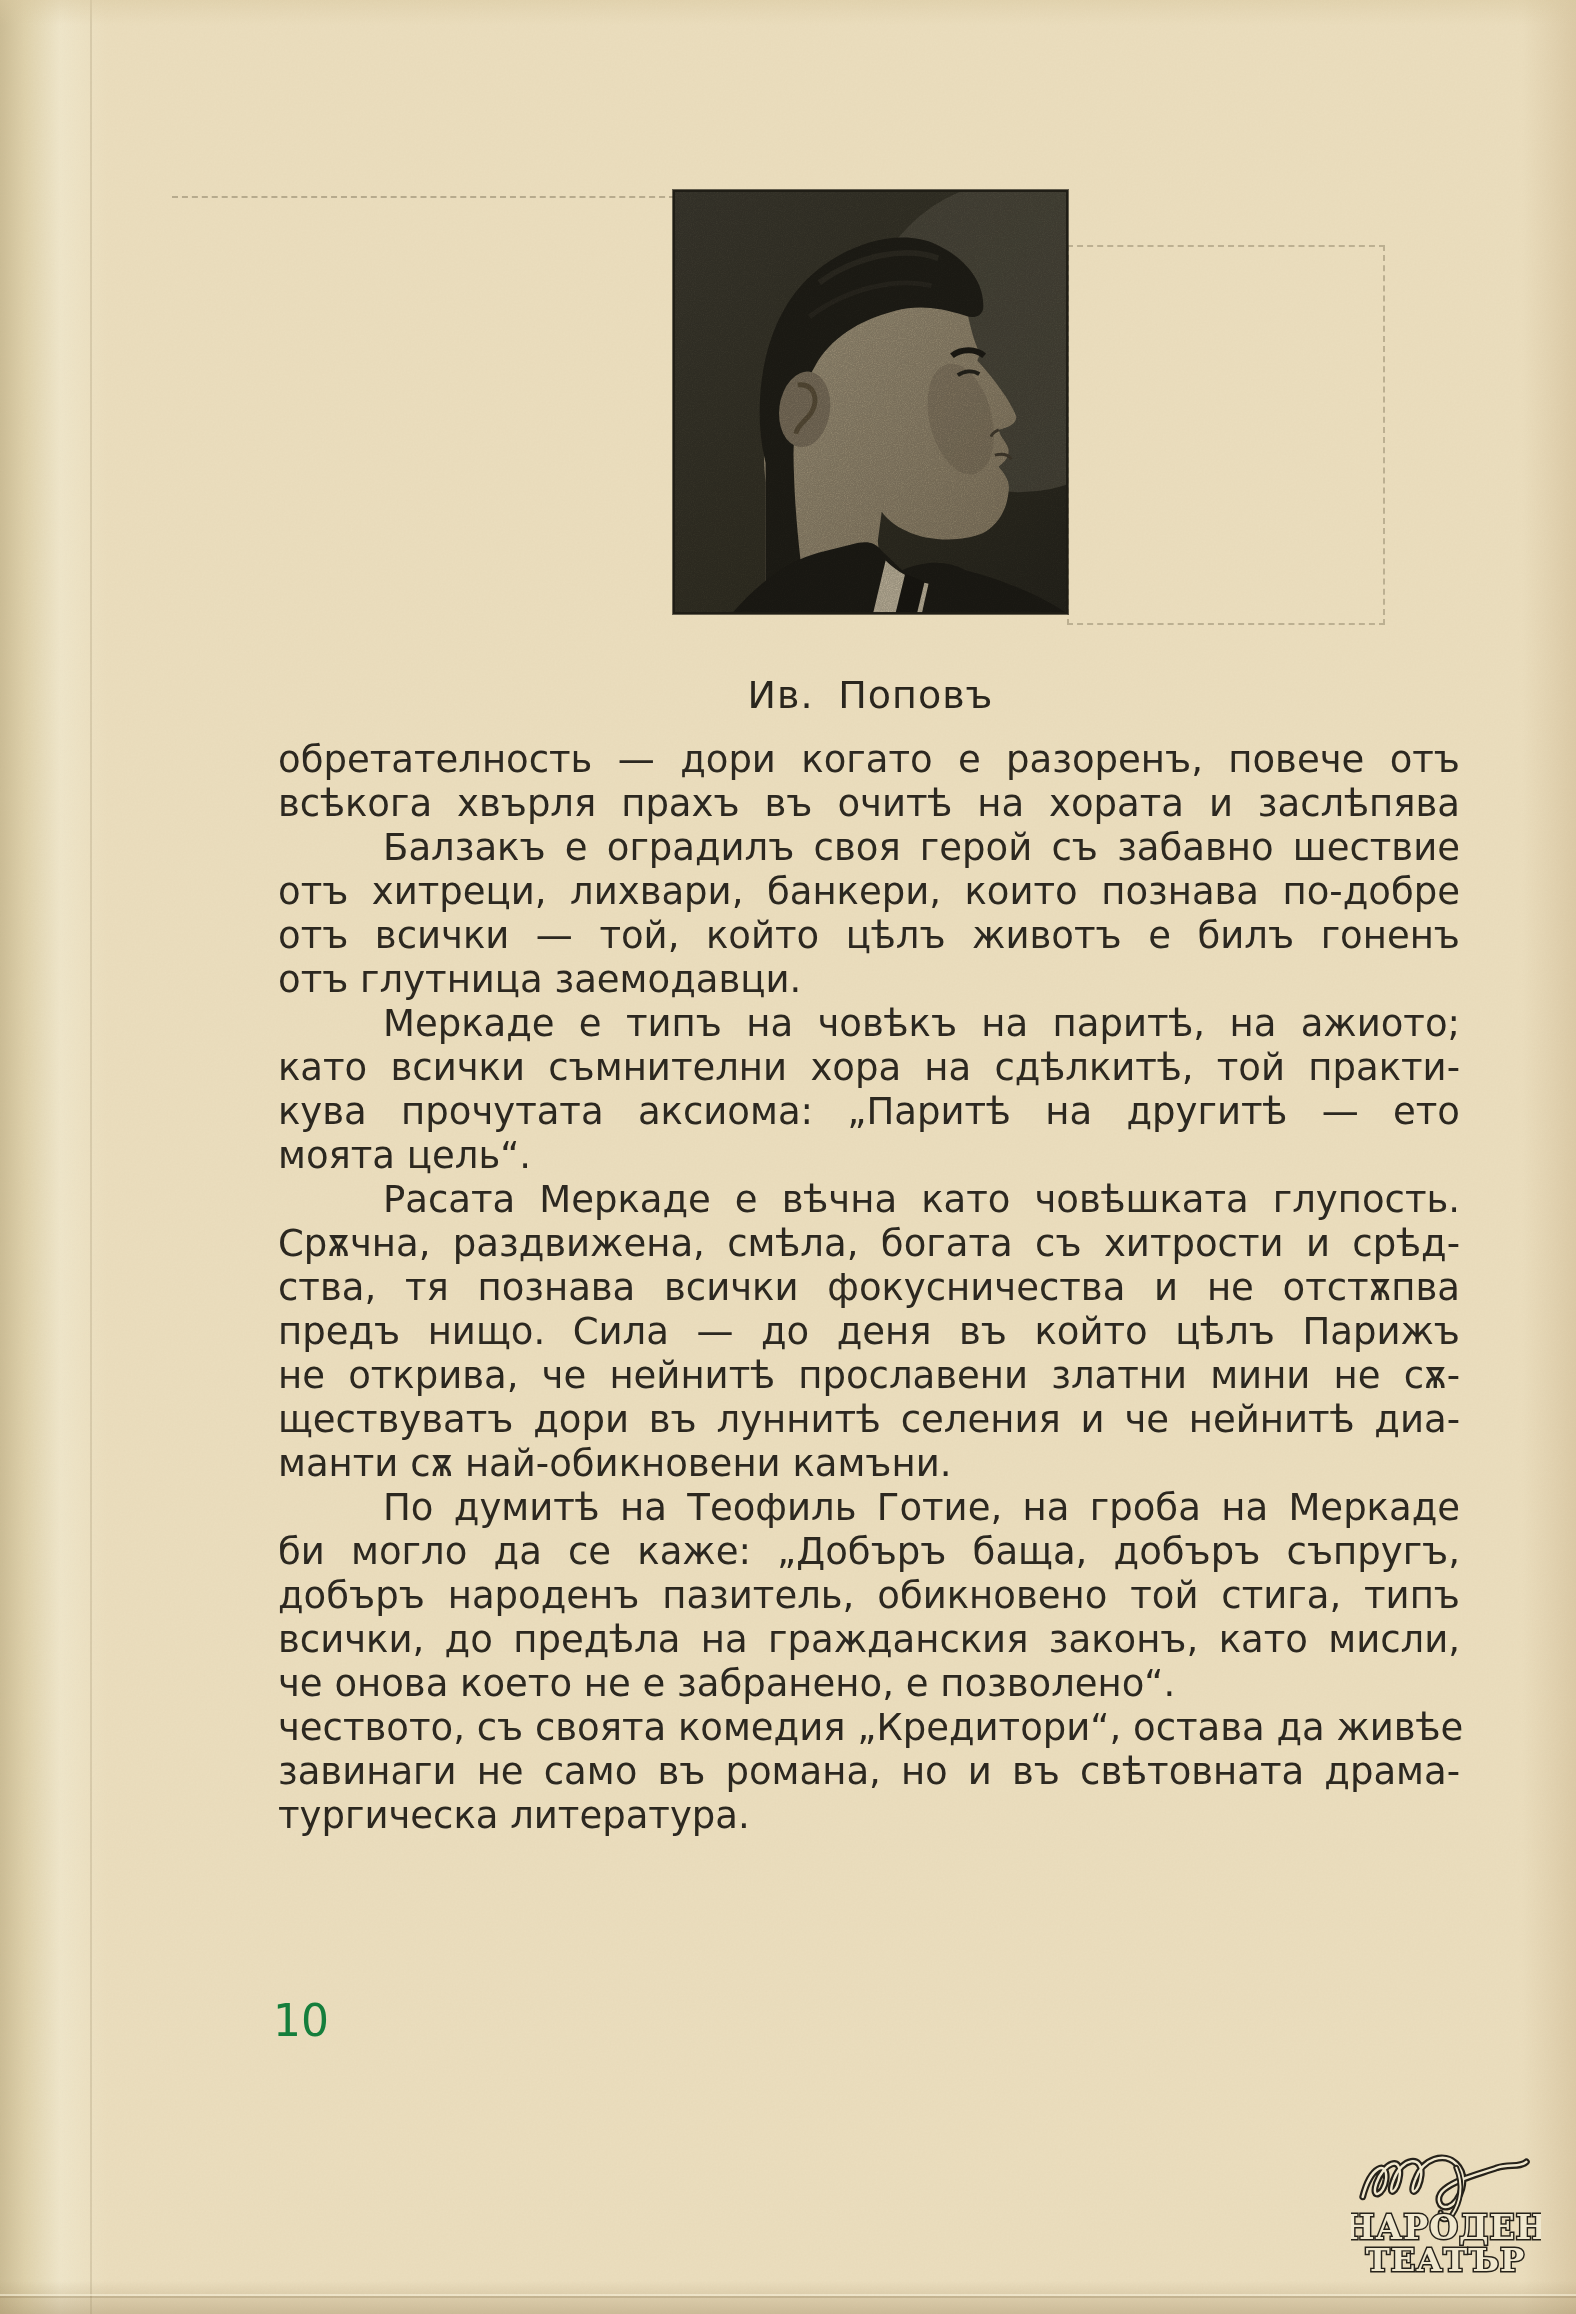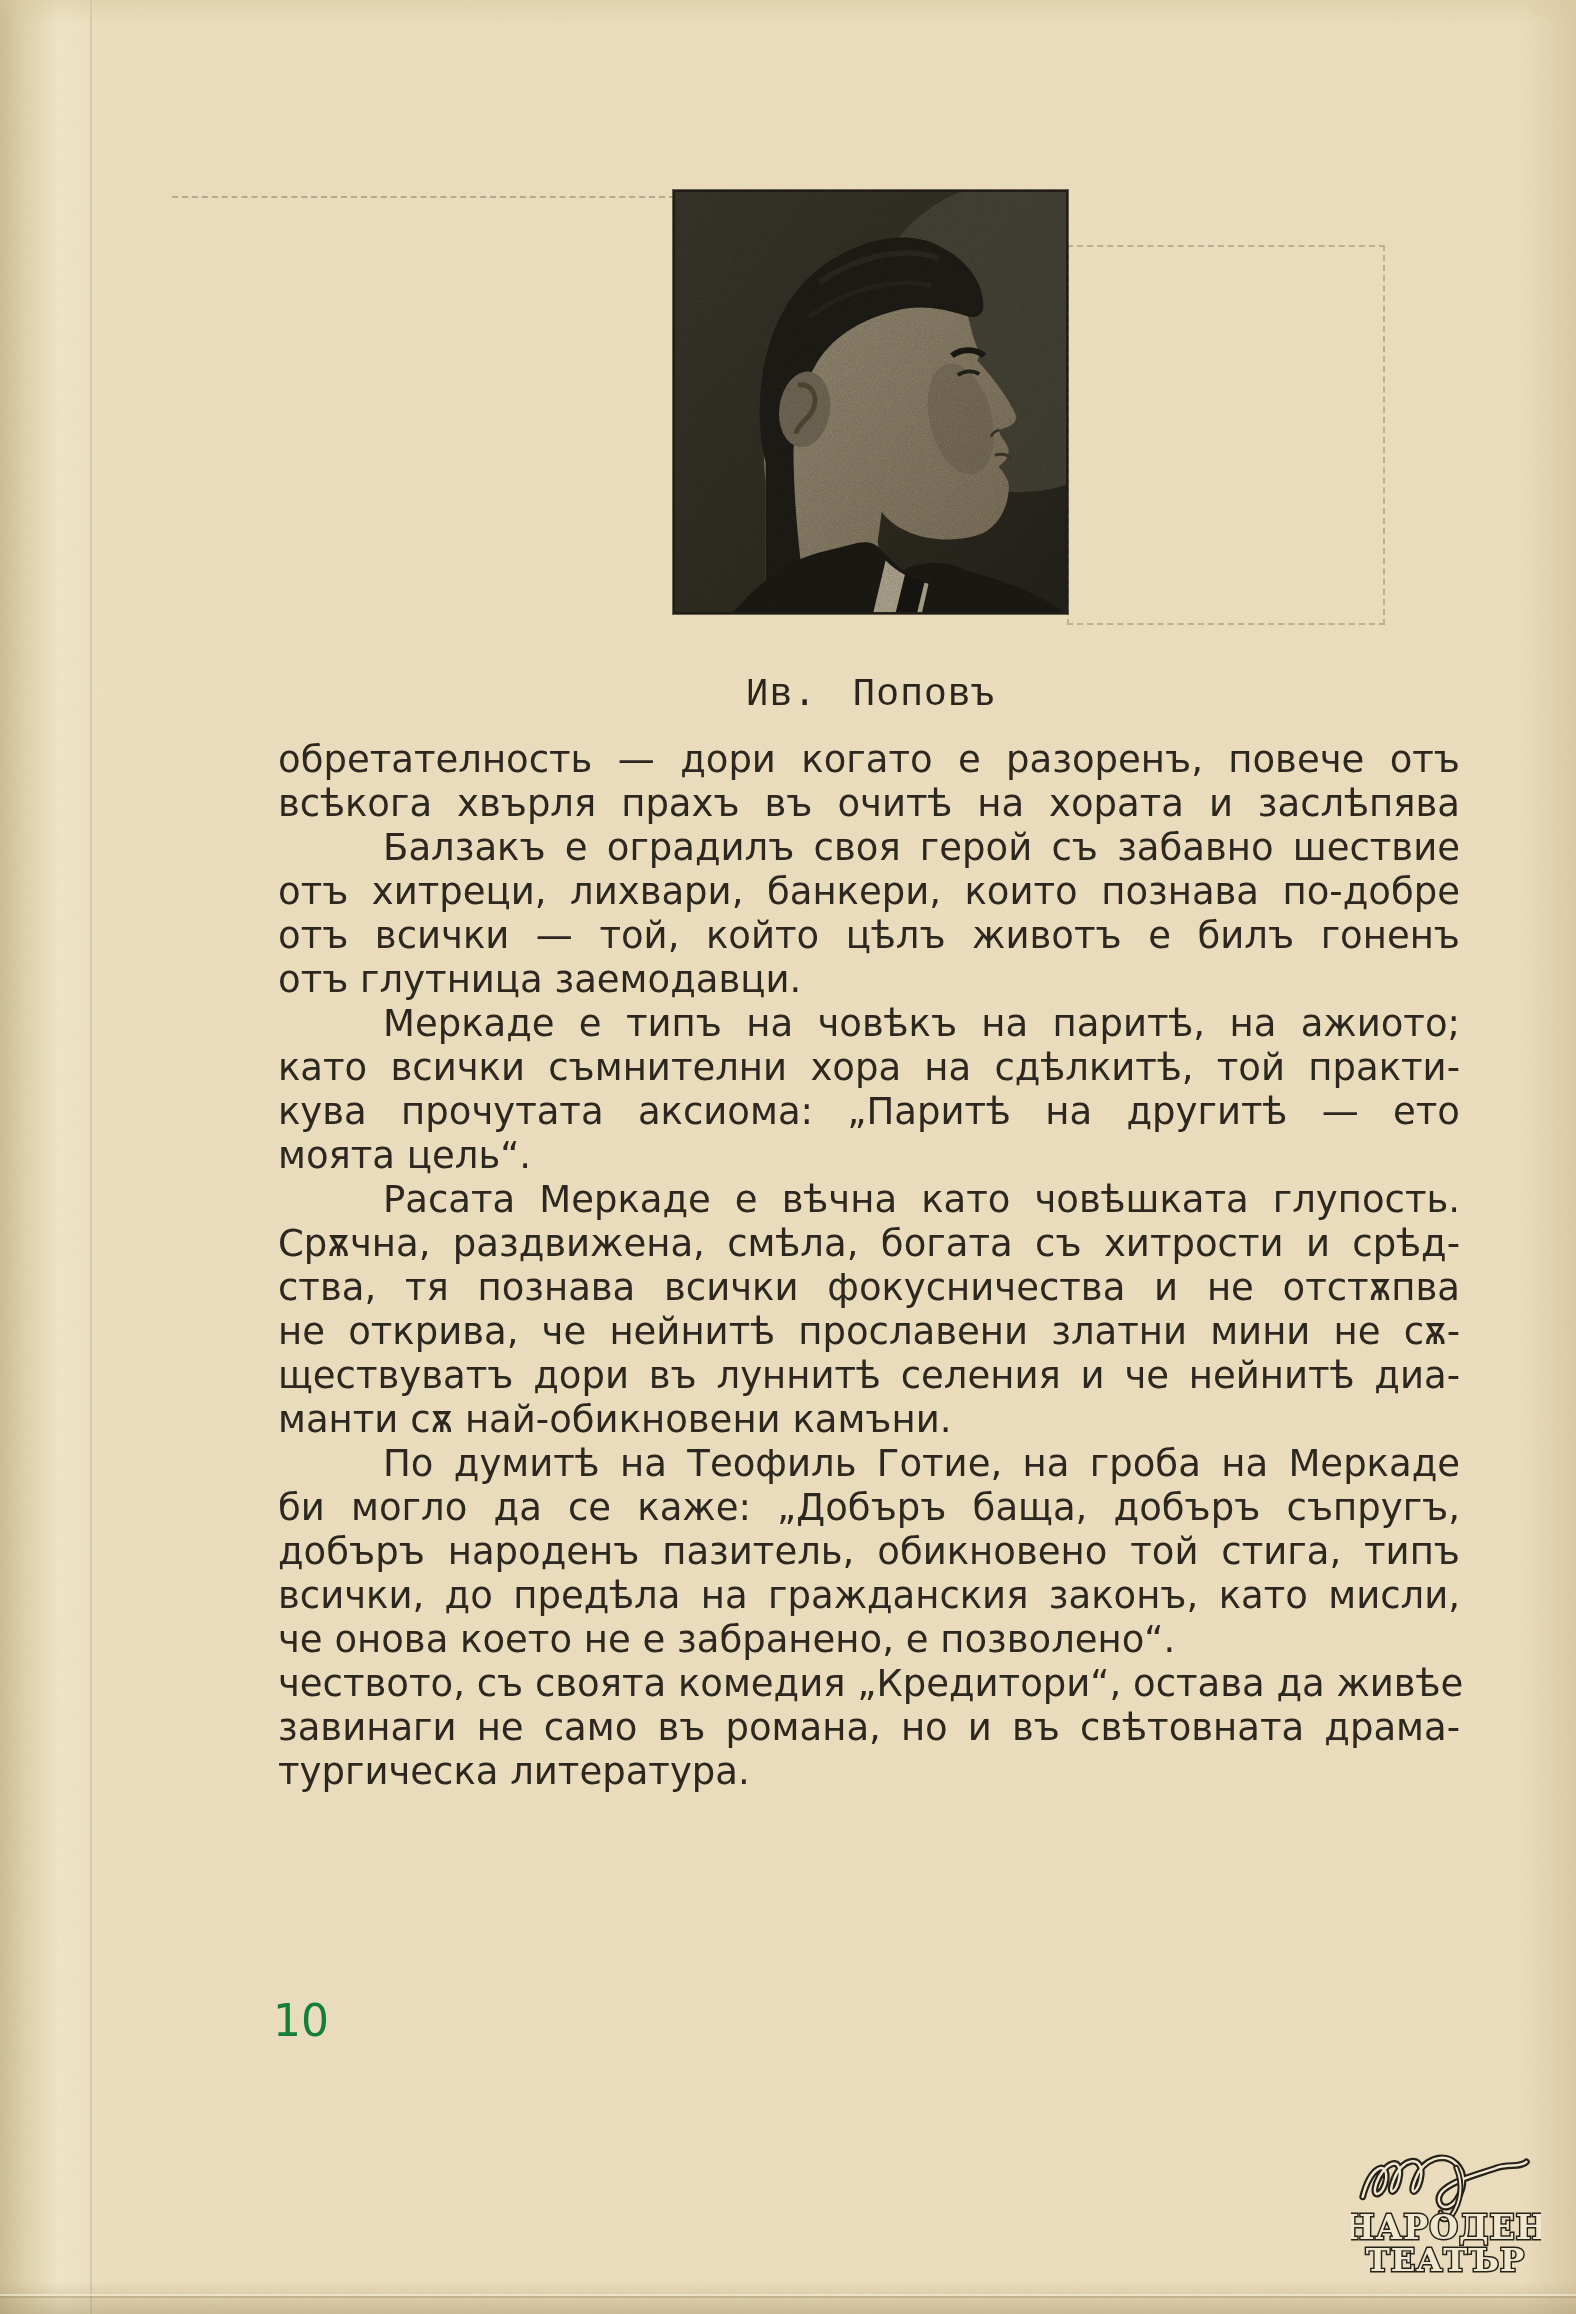--- a/index.html
+++ b/index.html
@@ -36,21 +36,21 @@
     border:2px dashed rgba(88,76,52,.30);}
 
   
   .photo{position:absolute;left:673px;top:190px;width:395px;height:424px;
     box-shadow:0 0 0 1px rgba(30,27,18,.65);}
   .photo svg{display:block;width:100%;height:100%;}
 
   
   .caption{position:absolute;left:673px;top:673px;width:395px;
     text-align:center;font-size:38px;letter-spacing:1px;word-spacing:11.7px;
-    color:#2a261e;font-family:Liberation Mono, monospace;}
+    color:#2a261e;}
 
   
   .text-block{position:absolute;left:278px;top:738px;width:1182px;
     font-size:37px;line-height:44px;color:var(--ink,#2c2820);}
   .line{height:44px;white-space:nowrap;text-align:justify;text-align-last:justify;
     text-justify:inter-word;}
   .line.first{padding-left:105px;}
   .line.last{text-align-last:left;}
 
   
@@ -149,20 +149,21 @@
       <div>
         <div class="line first">Меркаде е типъ на човѣкъ на паритѣ, на ажиото;</div>
         <div class="line">като всички съмнителни хора на сдѣлкитѣ, той практи-</div>
         <div class="line">кува прочутата аксиома: „Паритѣ на другитѣ — ето</div>
         <div class="line last">моята цель“.</div>
       </div>
       <div>
         <div class="line first">Расата Меркаде е вѣчна като човѣшката глупость.</div>
         <div class="line">Срѫчна, раздвижена, смѣла, богата съ хитрости и срѣд-</div>
         <div class="line">ства, тя познава всички фокусничества и не отстѫпва</div>
+        <div class="line">предъ нищо. Сила — до деня въ който цѣлъ Парижъ</div>
         <div class="line">не открива, че нейнитѣ прославени златни мини не сѫ-</div>
         <div class="line">ществуватъ дори въ луннитѣ селения и че нейнитѣ диа-</div>
         <div class="line last">манти сѫ най-обикновени камъни.</div>
       </div>
       <div>
         <div class="line first">По думитѣ на Теофиль Готие, на гроба на Меркаде</div>
         <div class="line">би могло да се каже: „Добъръ баща, добъръ съпругъ,</div>
         <div class="line">добъръ народенъ пазитель, обикновено той стига, типъ</div>
         <div class="line">всички, до предѣла на гражданския законъ, като мисли,</div>
         <div class="line last">че онова което не е забранено, е позволено“.</div>

